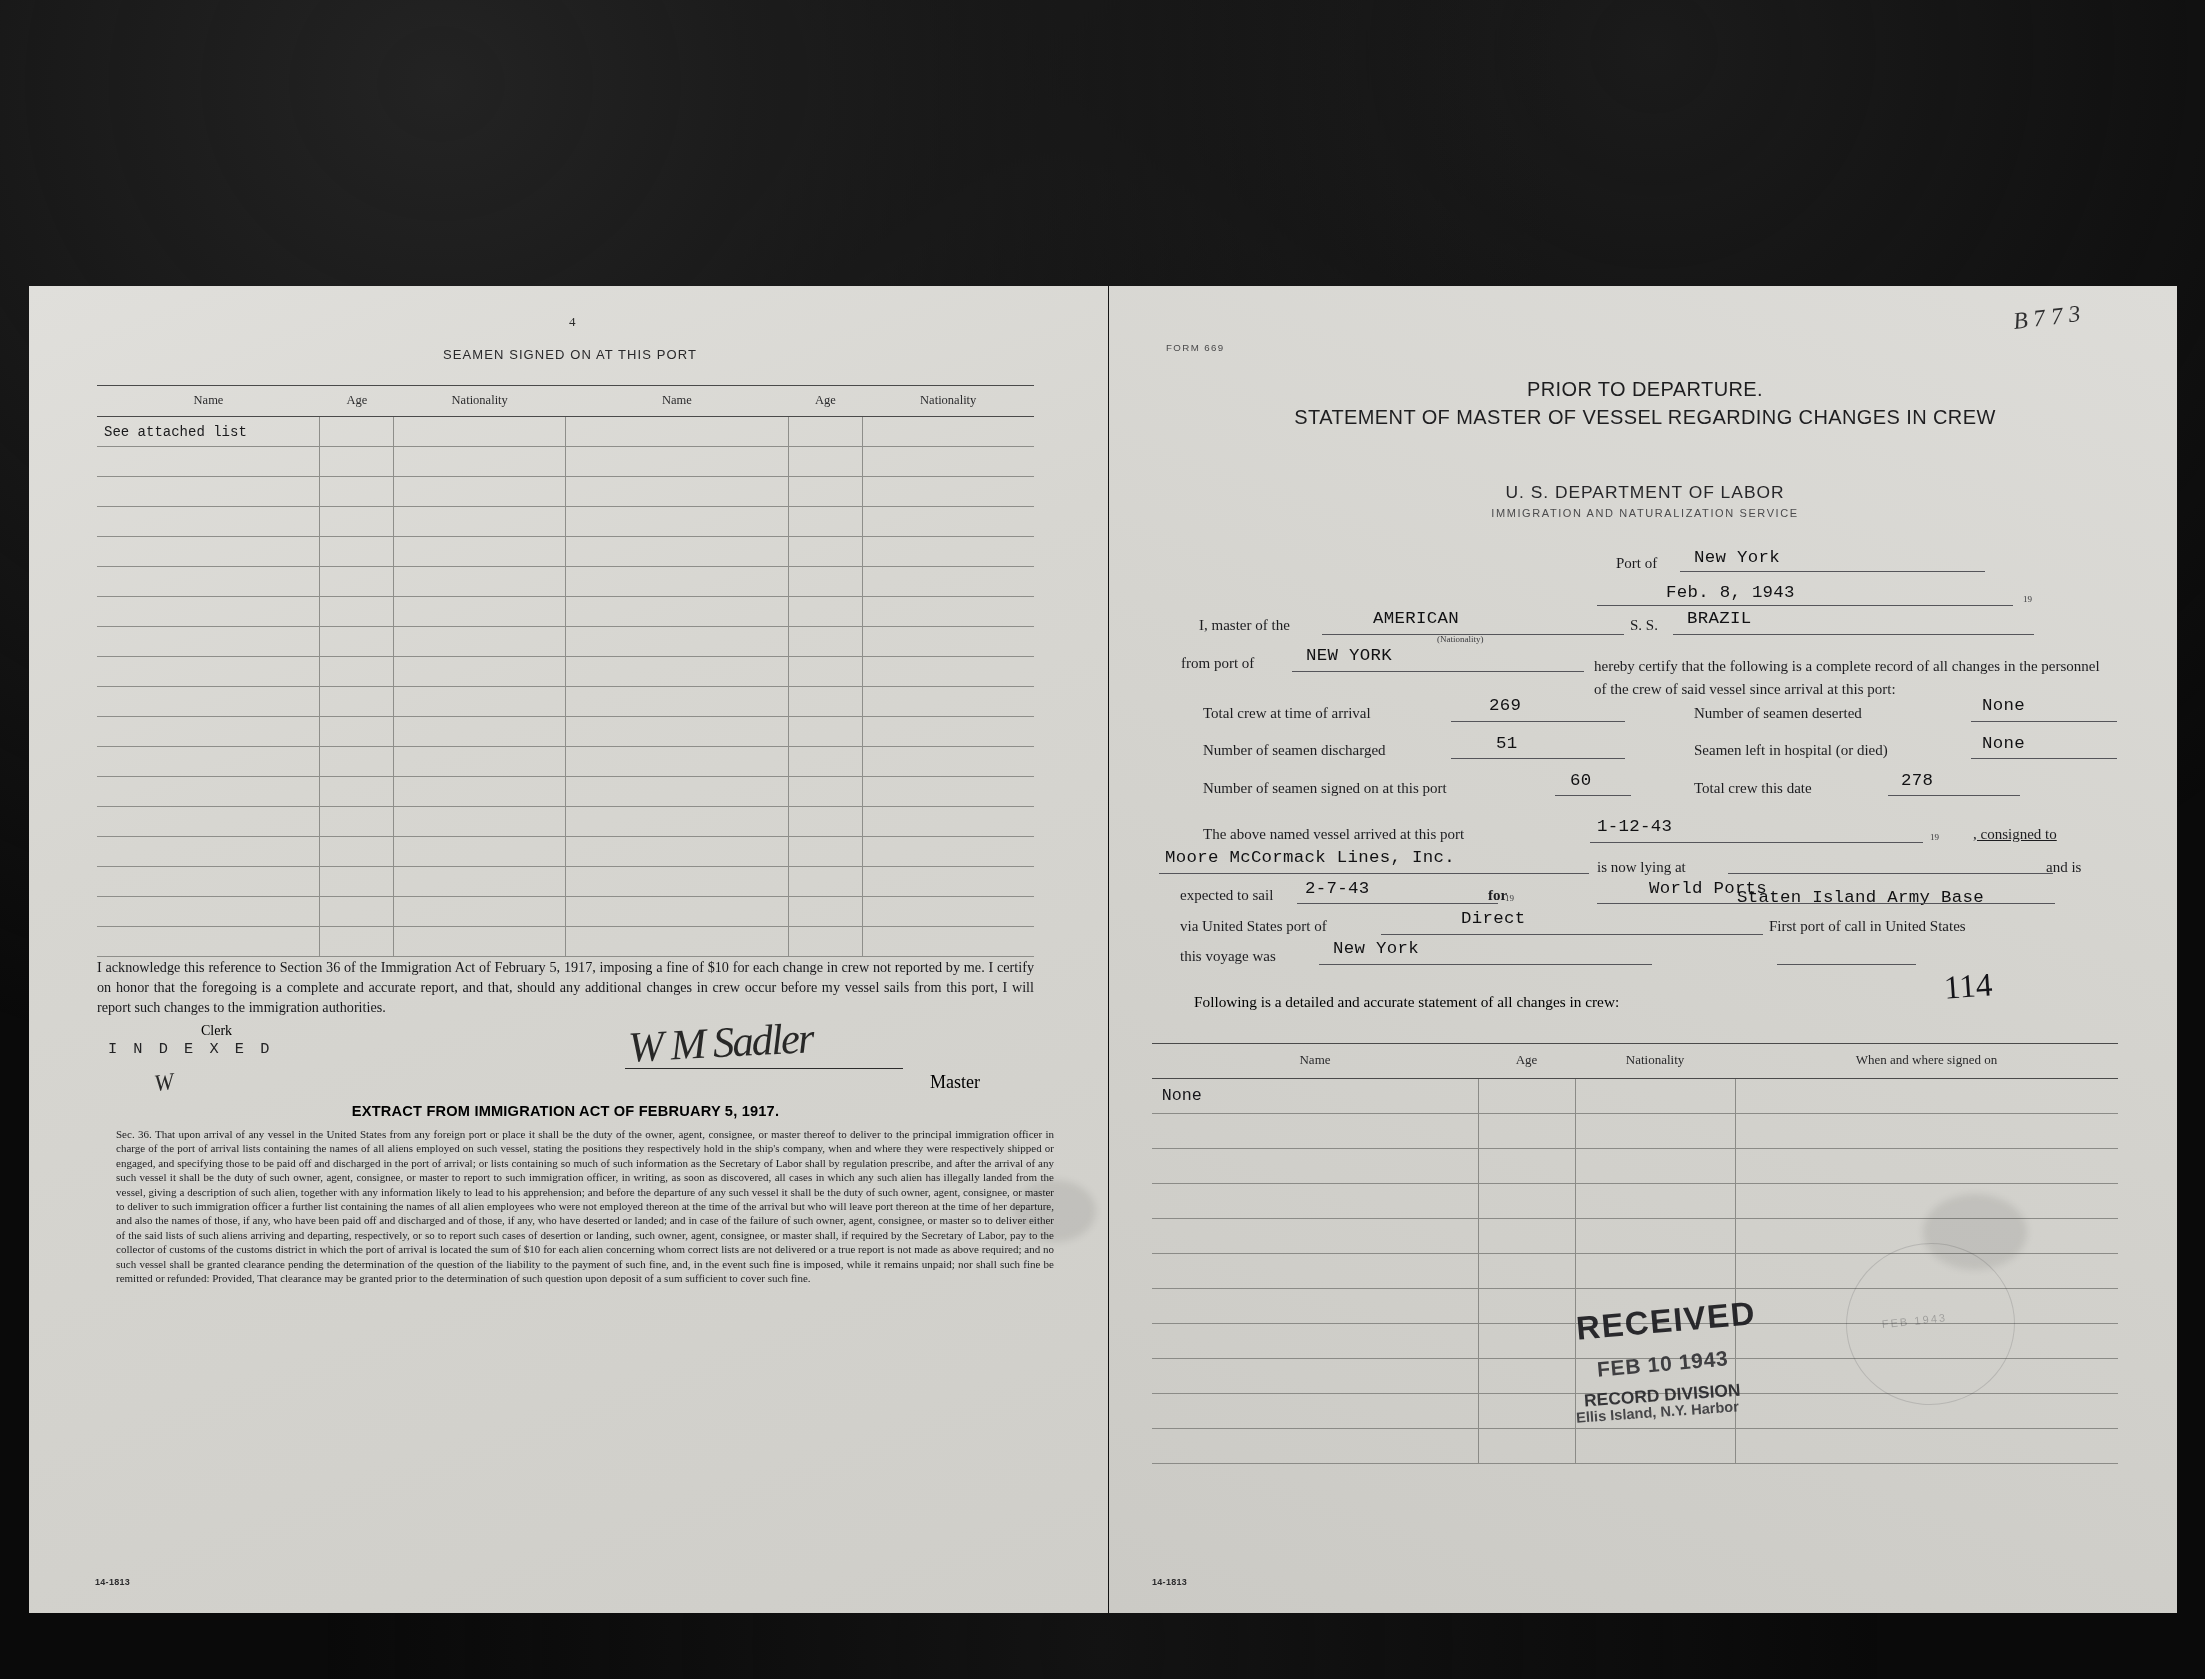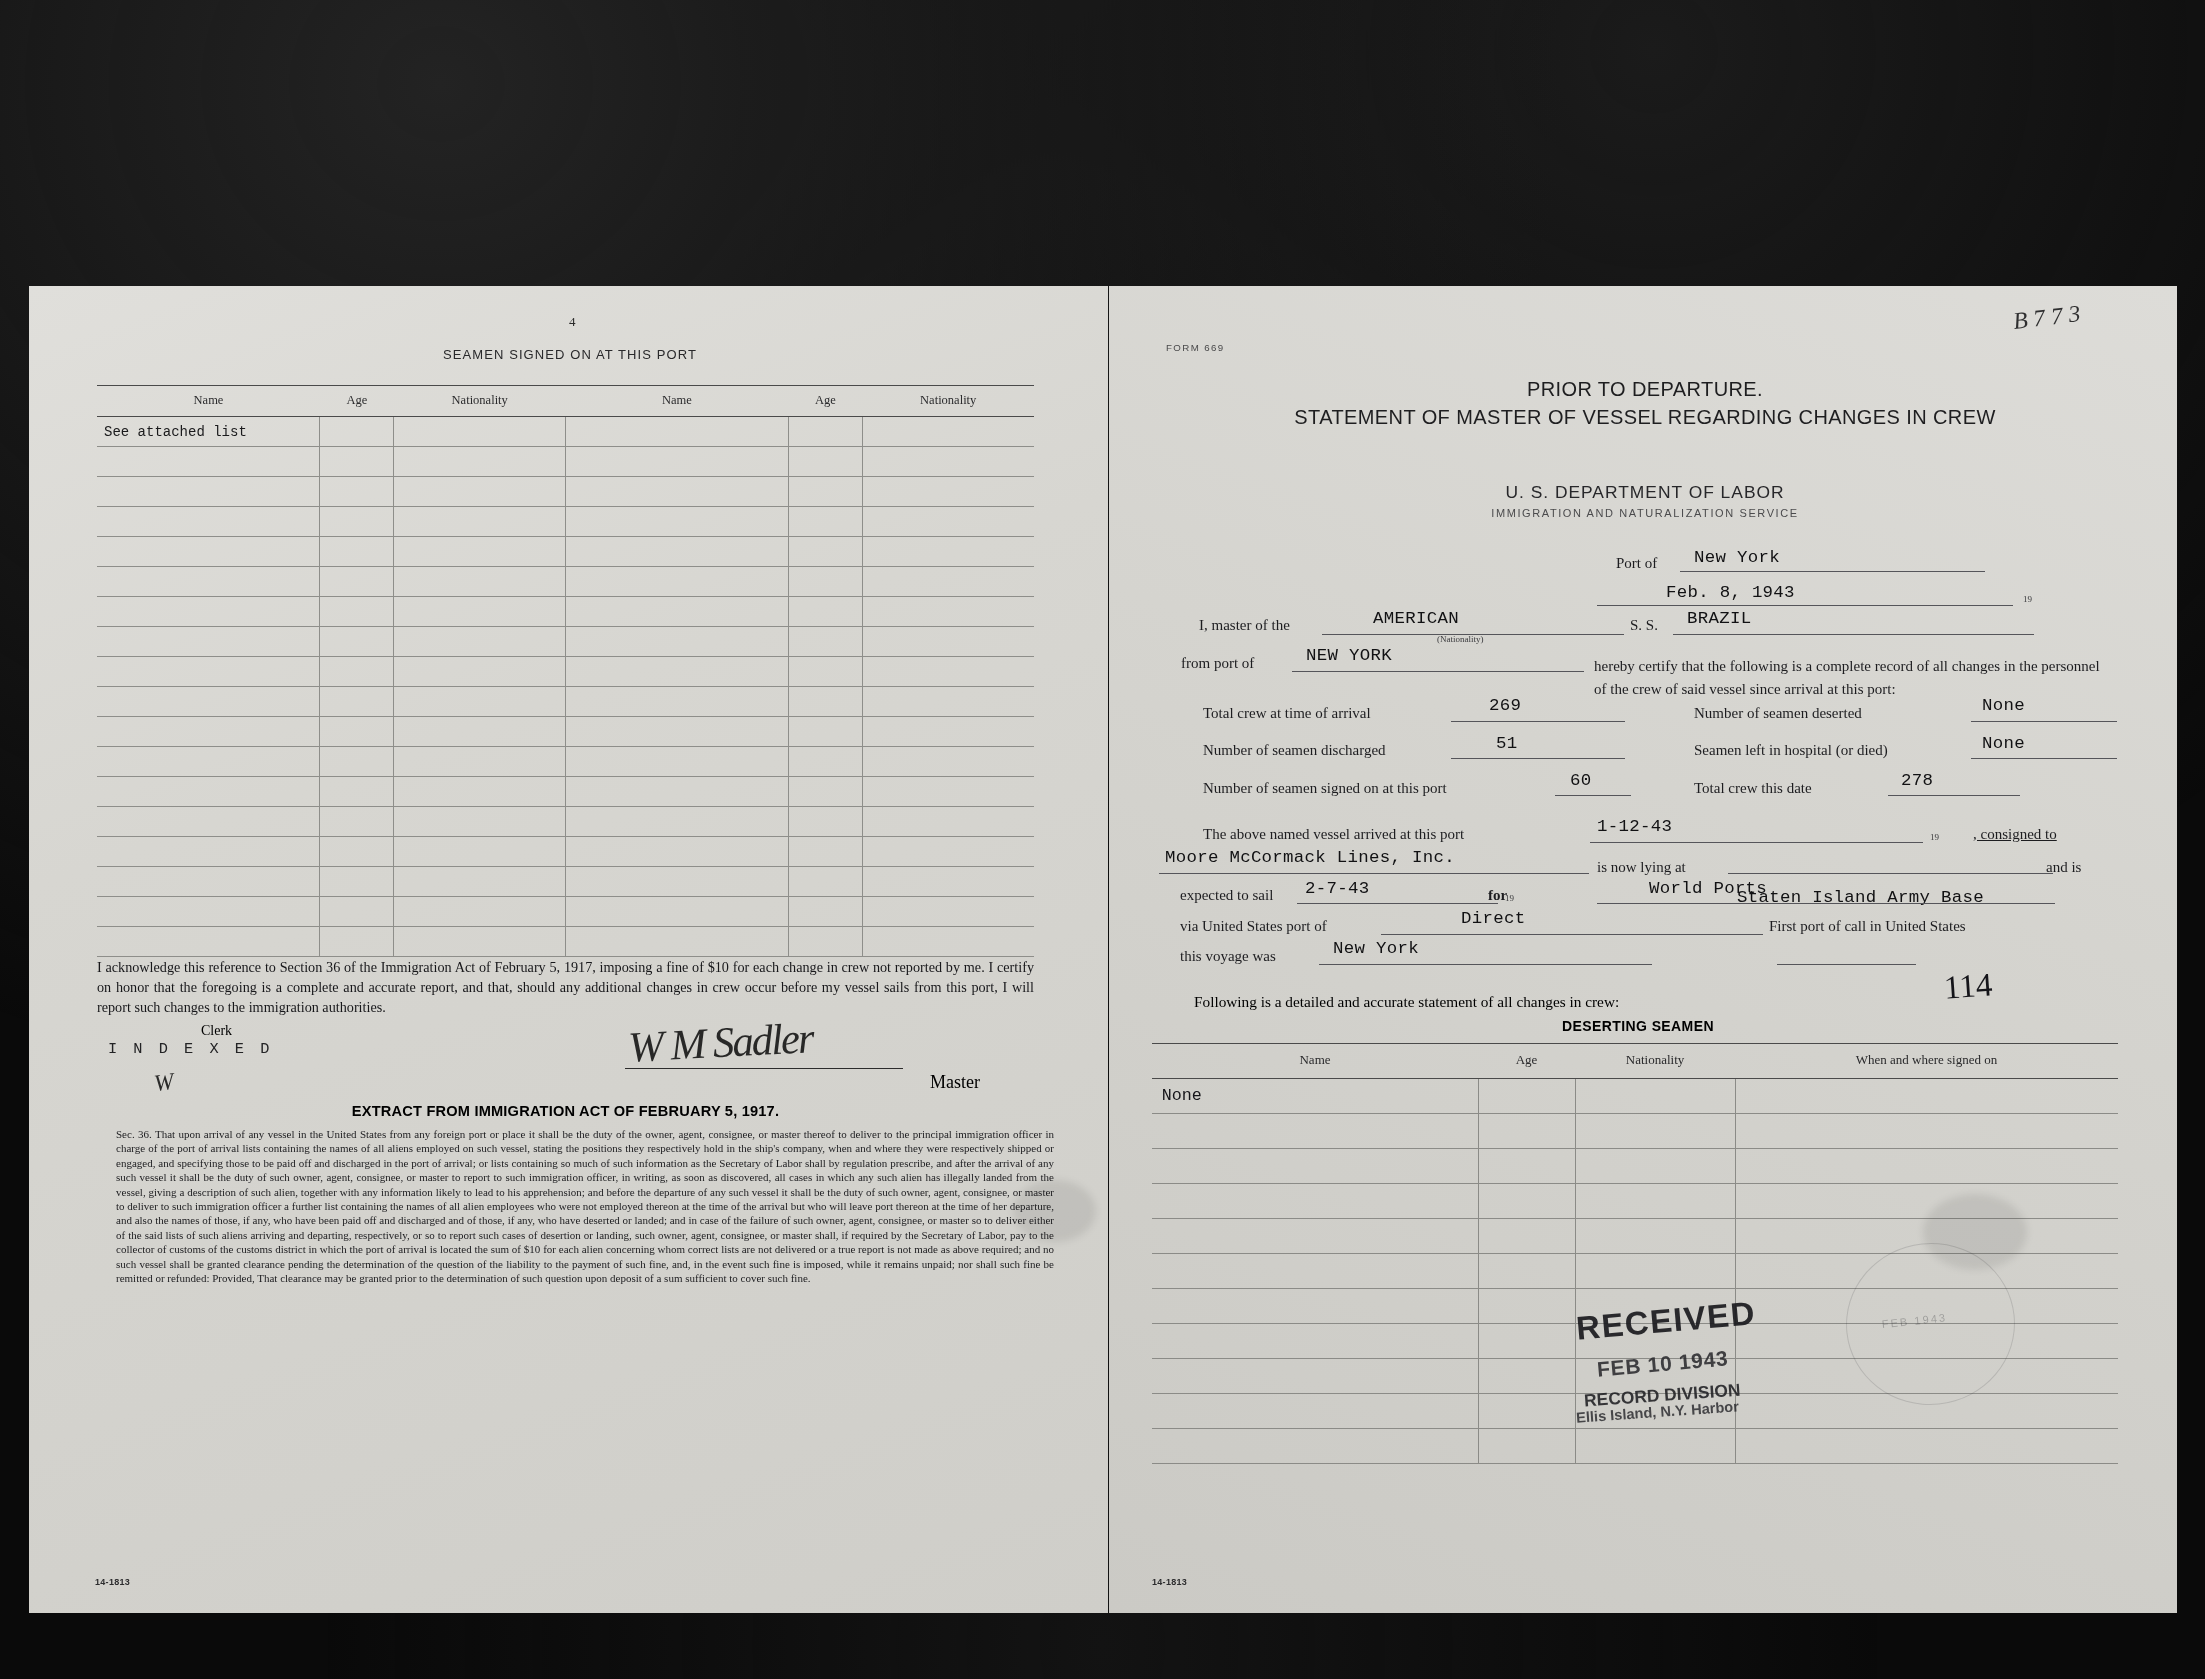--- a/index.html
+++ b/index.html
@@ -679,21 +679,20 @@
   <div class="fline" style="left:1769px; top:918px;">First port of call in United States</div>
 
   <div class="fline" style="left:1180px; top:948px;">this voyage was</div>
   <div class="fline hw" style="left:1333px; top:939px;">New York</div>
   <div class="rule" style="left:1319px; top:964px; width:333px;"></div>
   <div class="rule" style="left:1777px; top:964px; width:139px;"></div>
 
   <div class="big114">114</div>
 
   <div class="following">Following is a detailed and accurate statement of all changes in crew:</div>
-  <div class="deserting">DESERTING SEAMEN</div>
 
   <table class="rtable">
     <colgroup>
         <col class="dn">
         <col class="da">
         <col class="dnat">
         <col>
       </colgroup>
     <thead>
       <tr>

